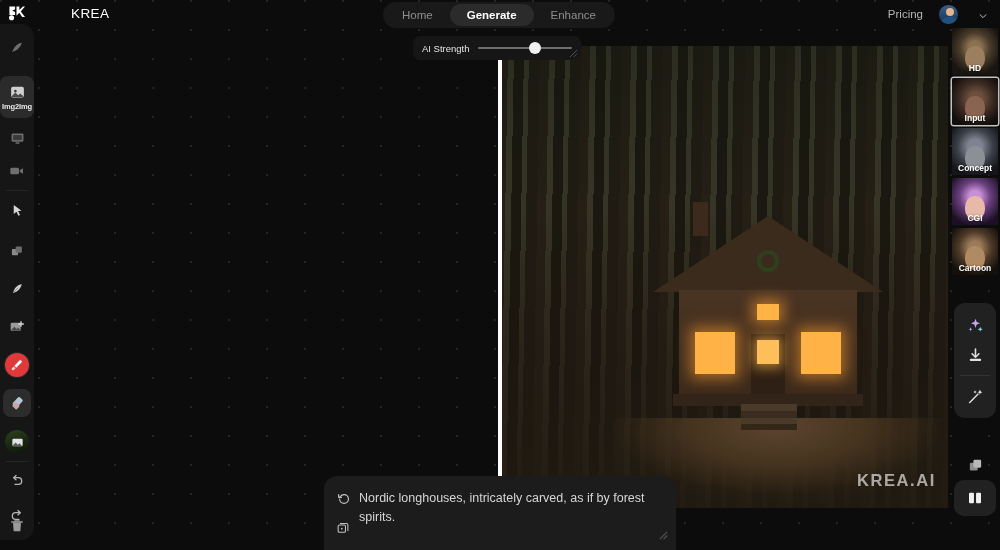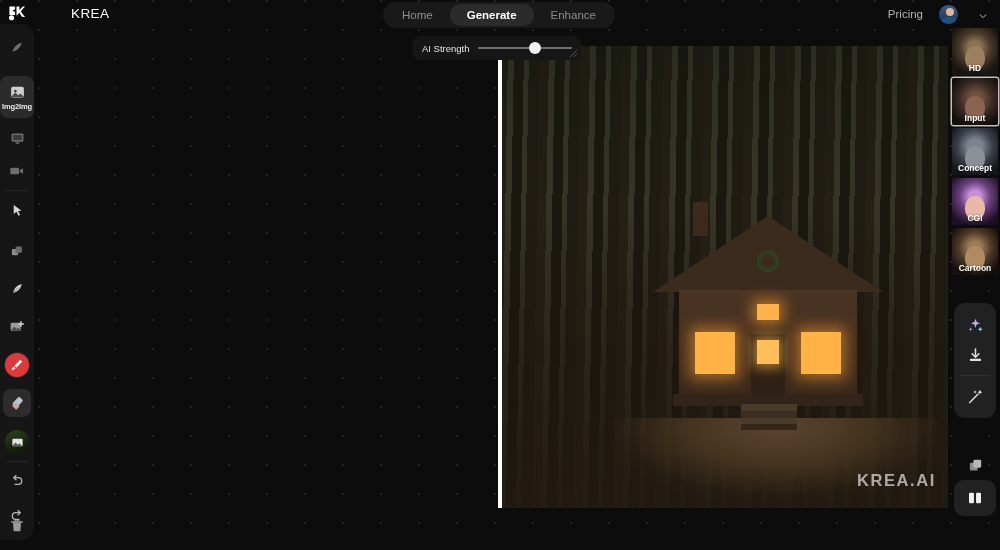--- a/index.html
+++ b/index.html
@@ -479,20 +479,41 @@
   <div class="strength">
     <span class="slbl">AI Strength</span>
     <div class="track">
       <div class="knob" id="strength-knob" style="left: 61%;"></div>
     </div>
     <svg class="grip" viewBox="0 0 10 10">
       <path d="M9 1L1 9M9 5L5 9" stroke="#9a9a9a" stroke-width="1.1"></path>
     </svg>
   </div>
 
+  <div class="prompt">
+    <div class="prompt-icons">
+      <div class="picon">
+        <svg width="16" height="16" viewBox="0 0 24 24">
+          <path d="M5.5 12a6.6 6.6 0 106.6-6.6c-2.6 0-4.6 1.4-5.8 3.3" stroke="#c2c2c2" stroke-width="1.8" fill="none" stroke-linecap="round"></path>
+          <path d="M4 5.3v4.2h4.2" stroke="#c2c2c2" stroke-width="1.8" fill="none" stroke-linecap="round" stroke-linejoin="round"></path>
+        </svg>
+      </div>
+      <div class="picon">
+        <svg width="16" height="16" viewBox="0 0 24 24">
+          <rect x="3.2" y="7.5" width="11" height="11" rx="2" stroke="#c2c2c2" stroke-width="1.6" fill="none"></rect>
+          <path d="M6.6 5.2h9.2a2 2 0 012 2v8.6" stroke="#c2c2c2" stroke-width="1.6" fill="none" stroke-linecap="round"></path>
+          <circle cx="8.7" cy="13" r="1.3" fill="#c2c2c2"></circle>
+        </svg>
+      </div>
+    </div>
+    <div class="prompt-text" placeholder="Describe your image...">Nordic longhouses, intricately carved, as if by forest spirits.</div>
+    <svg class="grip" viewBox="0 0 10 10">
+      <path d="M9 1L1 9M9 5L5 9" stroke="#8c8c8c" stroke-width="1.2"></path>
+    </svg>
+  </div>
 
   <div class="styles">
     <div class="style-card">
       <div class="style-art art-hd">
         <div class="face" style="background:#9c7f5e;"></div>
       </div>
       <div class="cap">HD</div>
     </div>
     <div class="style-card sel">
       <div class="style-art art-photo">

